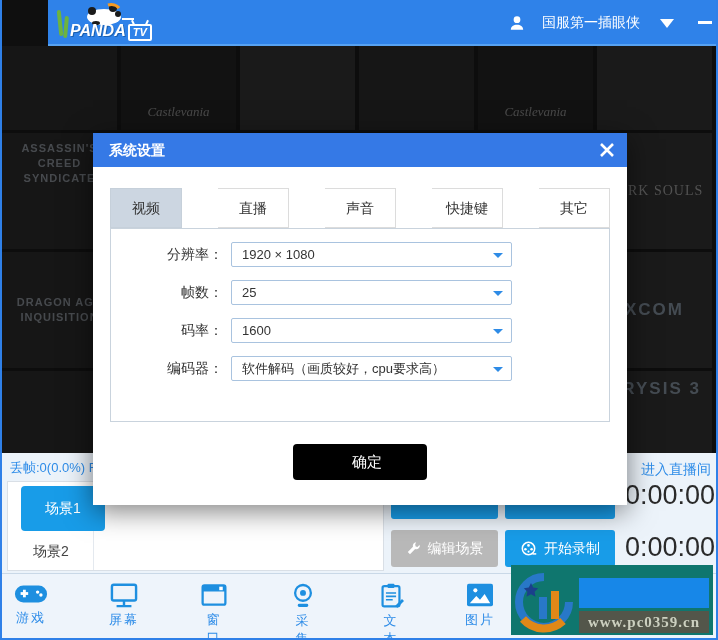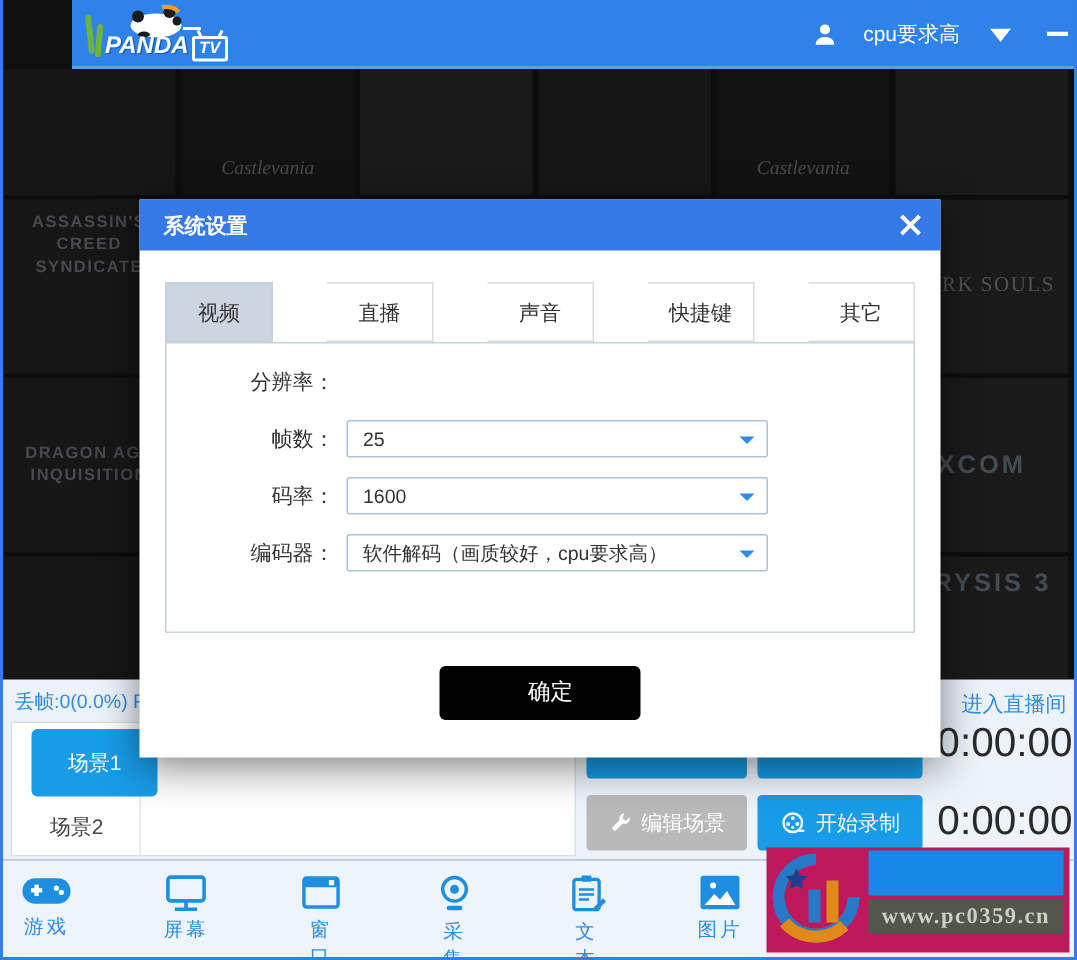--- a/index.html
+++ b/index.html
@@ -84,22 +84,22 @@
   .frow .flabel{ position:absolute; left:0; width:112px; text-align:right; font-size:14px; color:#333; line-height:25px; }
   .fselect{ position:absolute; left:120px; width:281px; height:25px; border:1px solid #a9c3df; border-radius:2px;
             background:#fff; font-size:13px; color:#333; line-height:23px; padding-left:10px; cursor:pointer; }
   .caret{ position:absolute; right:8px; top:10px; width:0; height:0; border-left:5px solid transparent;
           border-right:5px solid transparent; border-top:5px solid #2e8be6; }
   .r0{ top:13px; } .r1{ top:51px; } .r2{ top:89px; } .r3{ top:127px; }
   .btn-ok{ position:absolute; left:200px; top:311px; width:134px; height:36px; background:#000000; border-radius:4px;
            color:#fff; font-size:15px; text-align:center; line-height:36px; cursor:pointer;padding-left:14px; }
 
   
-  .watermark{ position:absolute; right:3px; bottom:3px; width:202px; height:70px; background:#be185d; z-index:60;
-              display:flex; align-items:flex-start; padding:2px; }
+  .watermark{ position:absolute; right:3px; bottom:3px; width:202px; height:70px; background:#0f766e; z-index:60;
+              display:flex; align-items:flex-end; padding:2px; }
   .wm-col{ width:130px; margin-left:4px; }
   .wm-blue{ height:30px; background:#1787e8; }
   .wm-dark{ height:22px; margin-top:3px; background:#53564a; color:#ccd0c0; text-align:center; line-height:22px;
             font-family:"Liberation Serif","DejaVu Serif",serif; font-weight:bold; font-size:15px; letter-spacing:1px; }
 </style>
 </head>
 <body>
 
 <div class="window">
 
@@ -117,21 +117,21 @@
         <path d="M52 16l12 0" stroke="#fff" stroke-width="2"></path>
       </svg>
       <span class="brandrow">
         <span class="brand">PANDA</span><span class="tvbox">TV</span>
       </span>
     </div>
     <div class="tb-right">
       <svg width="18" height="18" viewBox="0 0 32 32">
         <path d="M16 4a6 6 0 1 1 0 12 6 6 0 0 1 0-12zM5 28c0-6 5-9 11-9s11 3 11 9z" fill="#fff"></path>
       </svg>
-      <span class="username">cpu要求高</span>
+      <span class="username">国服第一插眼侠</span>
       <span class="tb-btn">
         <svg width="14" height="9" viewBox="0 0 14 9">
             <path d="M0 0h14L7 9z" fill="#fff"></path>
           </svg>
       </span>
       <span class="tb-btn">
         <svg width="14" height="4" viewBox="0 0 14 4">
             <rect width="14" height="3" fill="#fff"></rect>
           </svg>
       </span>
@@ -295,20 +295,24 @@
       <div class="tab active">视频</div>
       <div class="tab">直播</div>
       <div class="tab">声音</div>
       <div class="tab">快捷键</div>
       <div class="tab">其它</div>
     </div>
 
     <div class="dlg-box">
       <div class="frow r0">
         <span class="flabel">分辨率：</span>
+        <div class="fselect">
+          <span>1920 × 1080</span>
+          <span class="caret"></span>
+        </div>
       </div>
       <div class="frow r1">
         <span class="flabel">帧数：</span>
         <div class="fselect">
           <span>25</span>
           <span class="caret"></span>
         </div>
       </div>
       <div class="frow r2">
         <span class="flabel">码率：</span>

